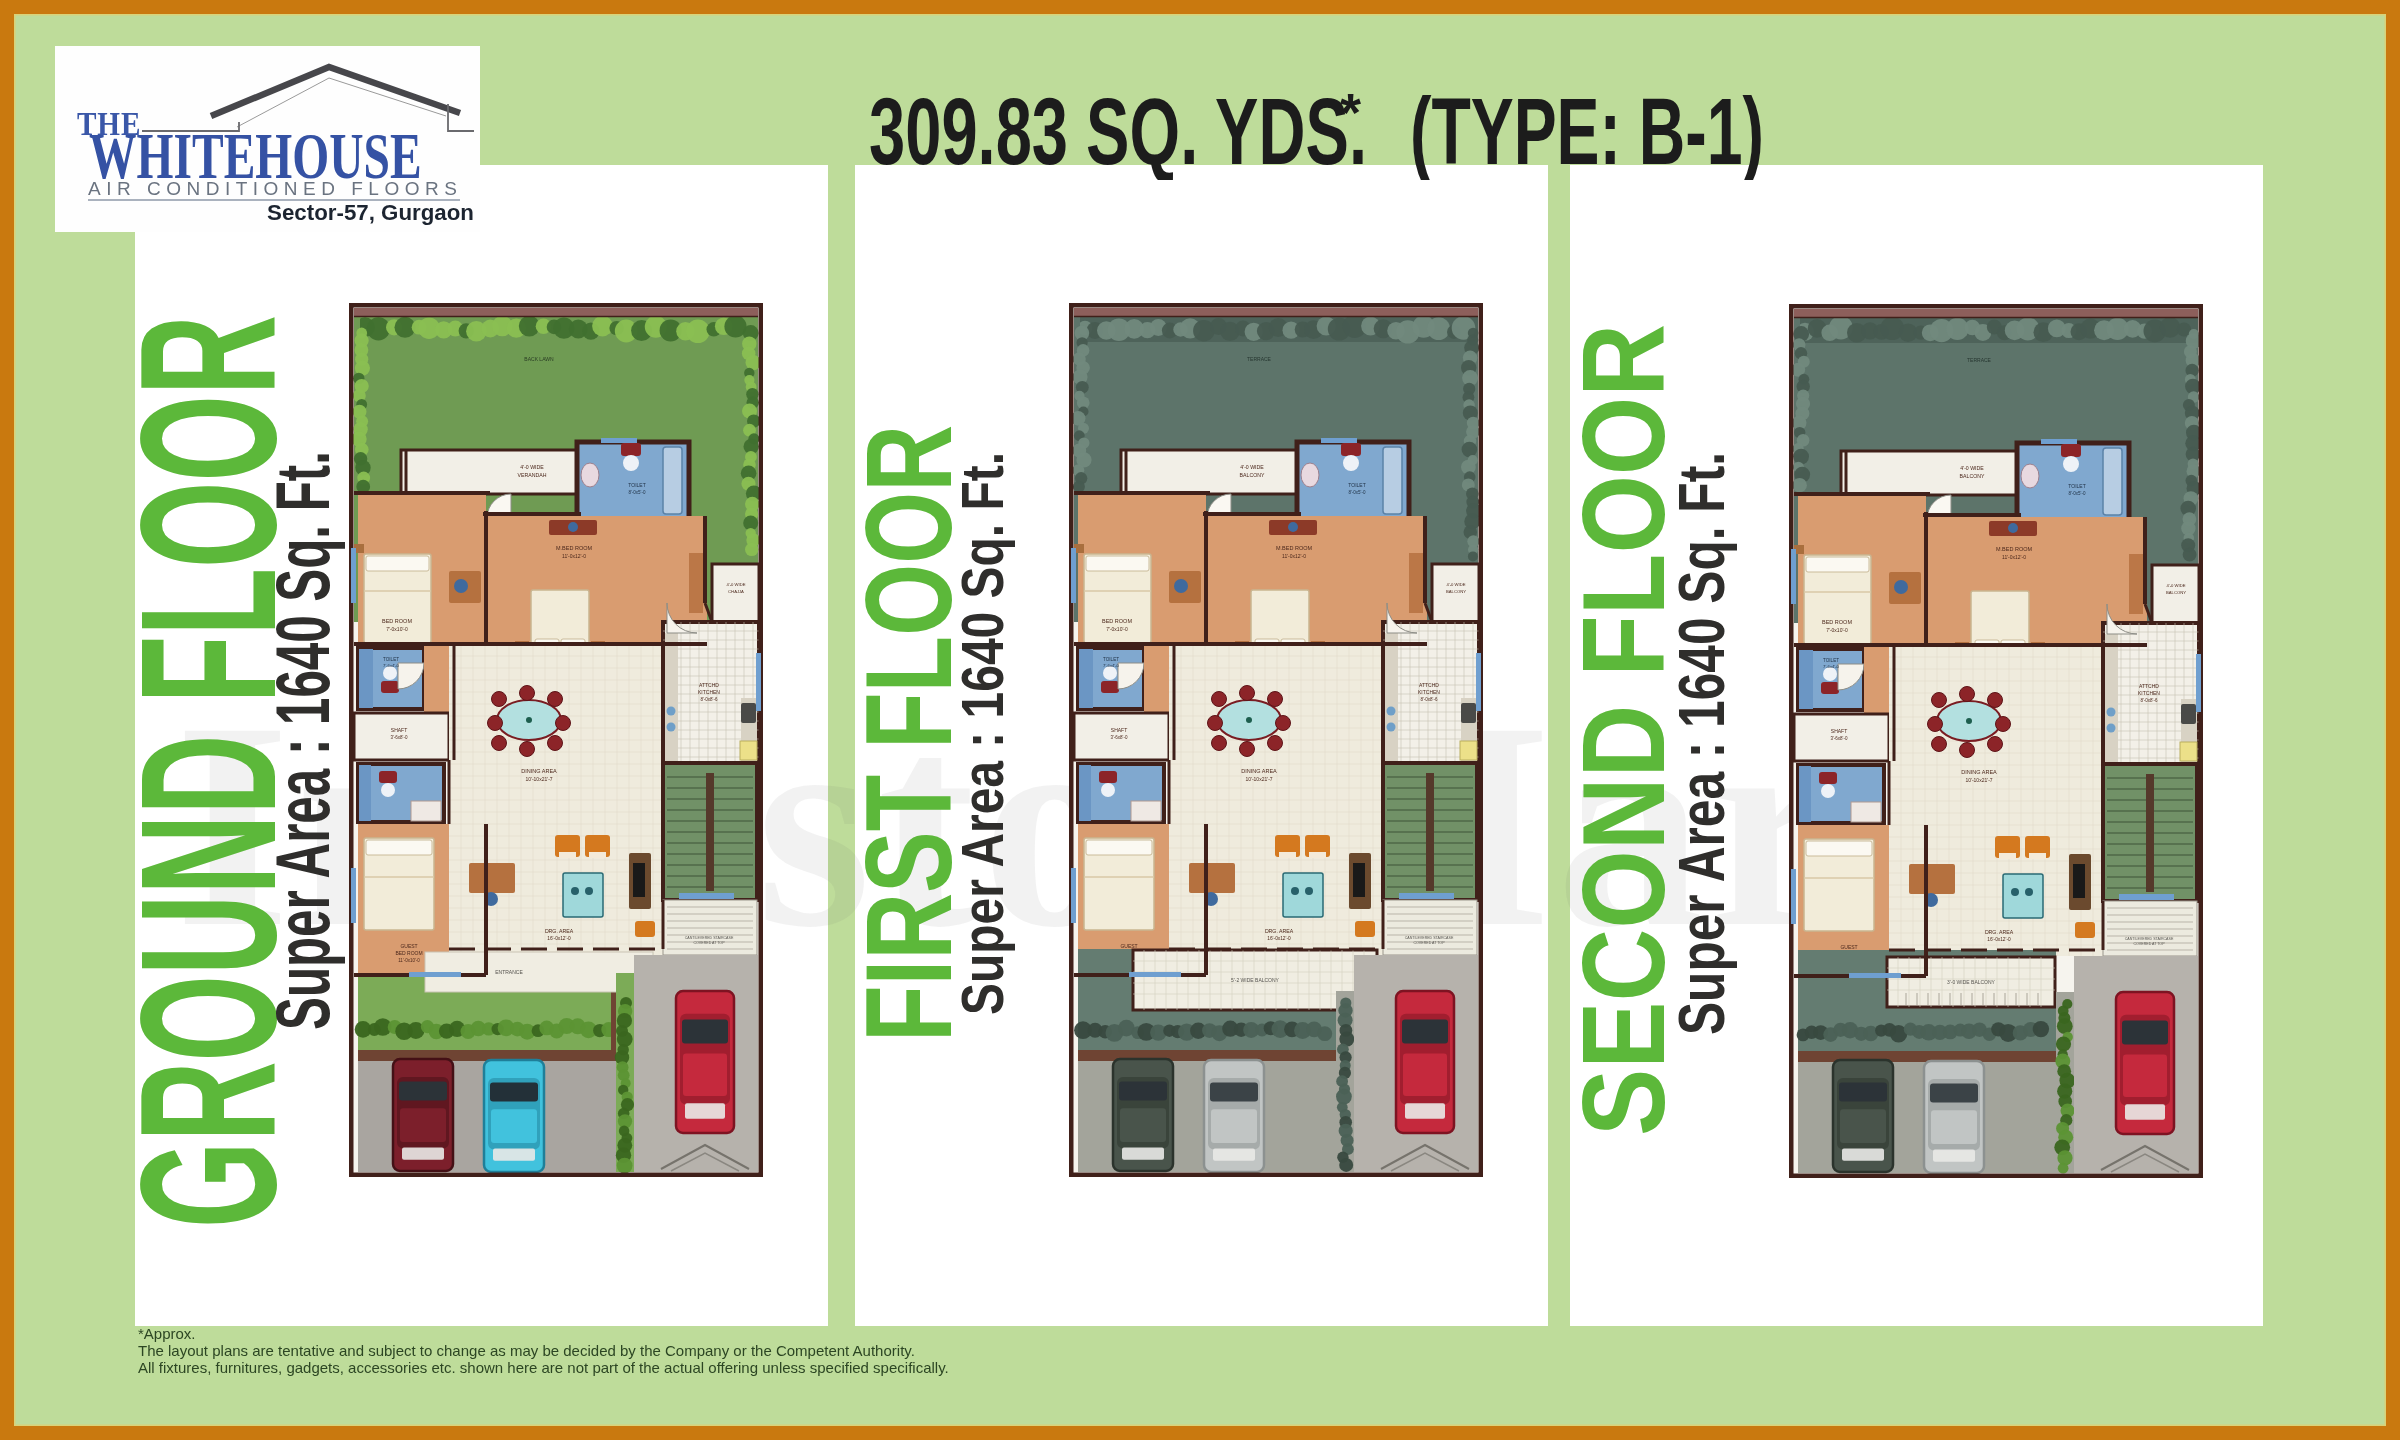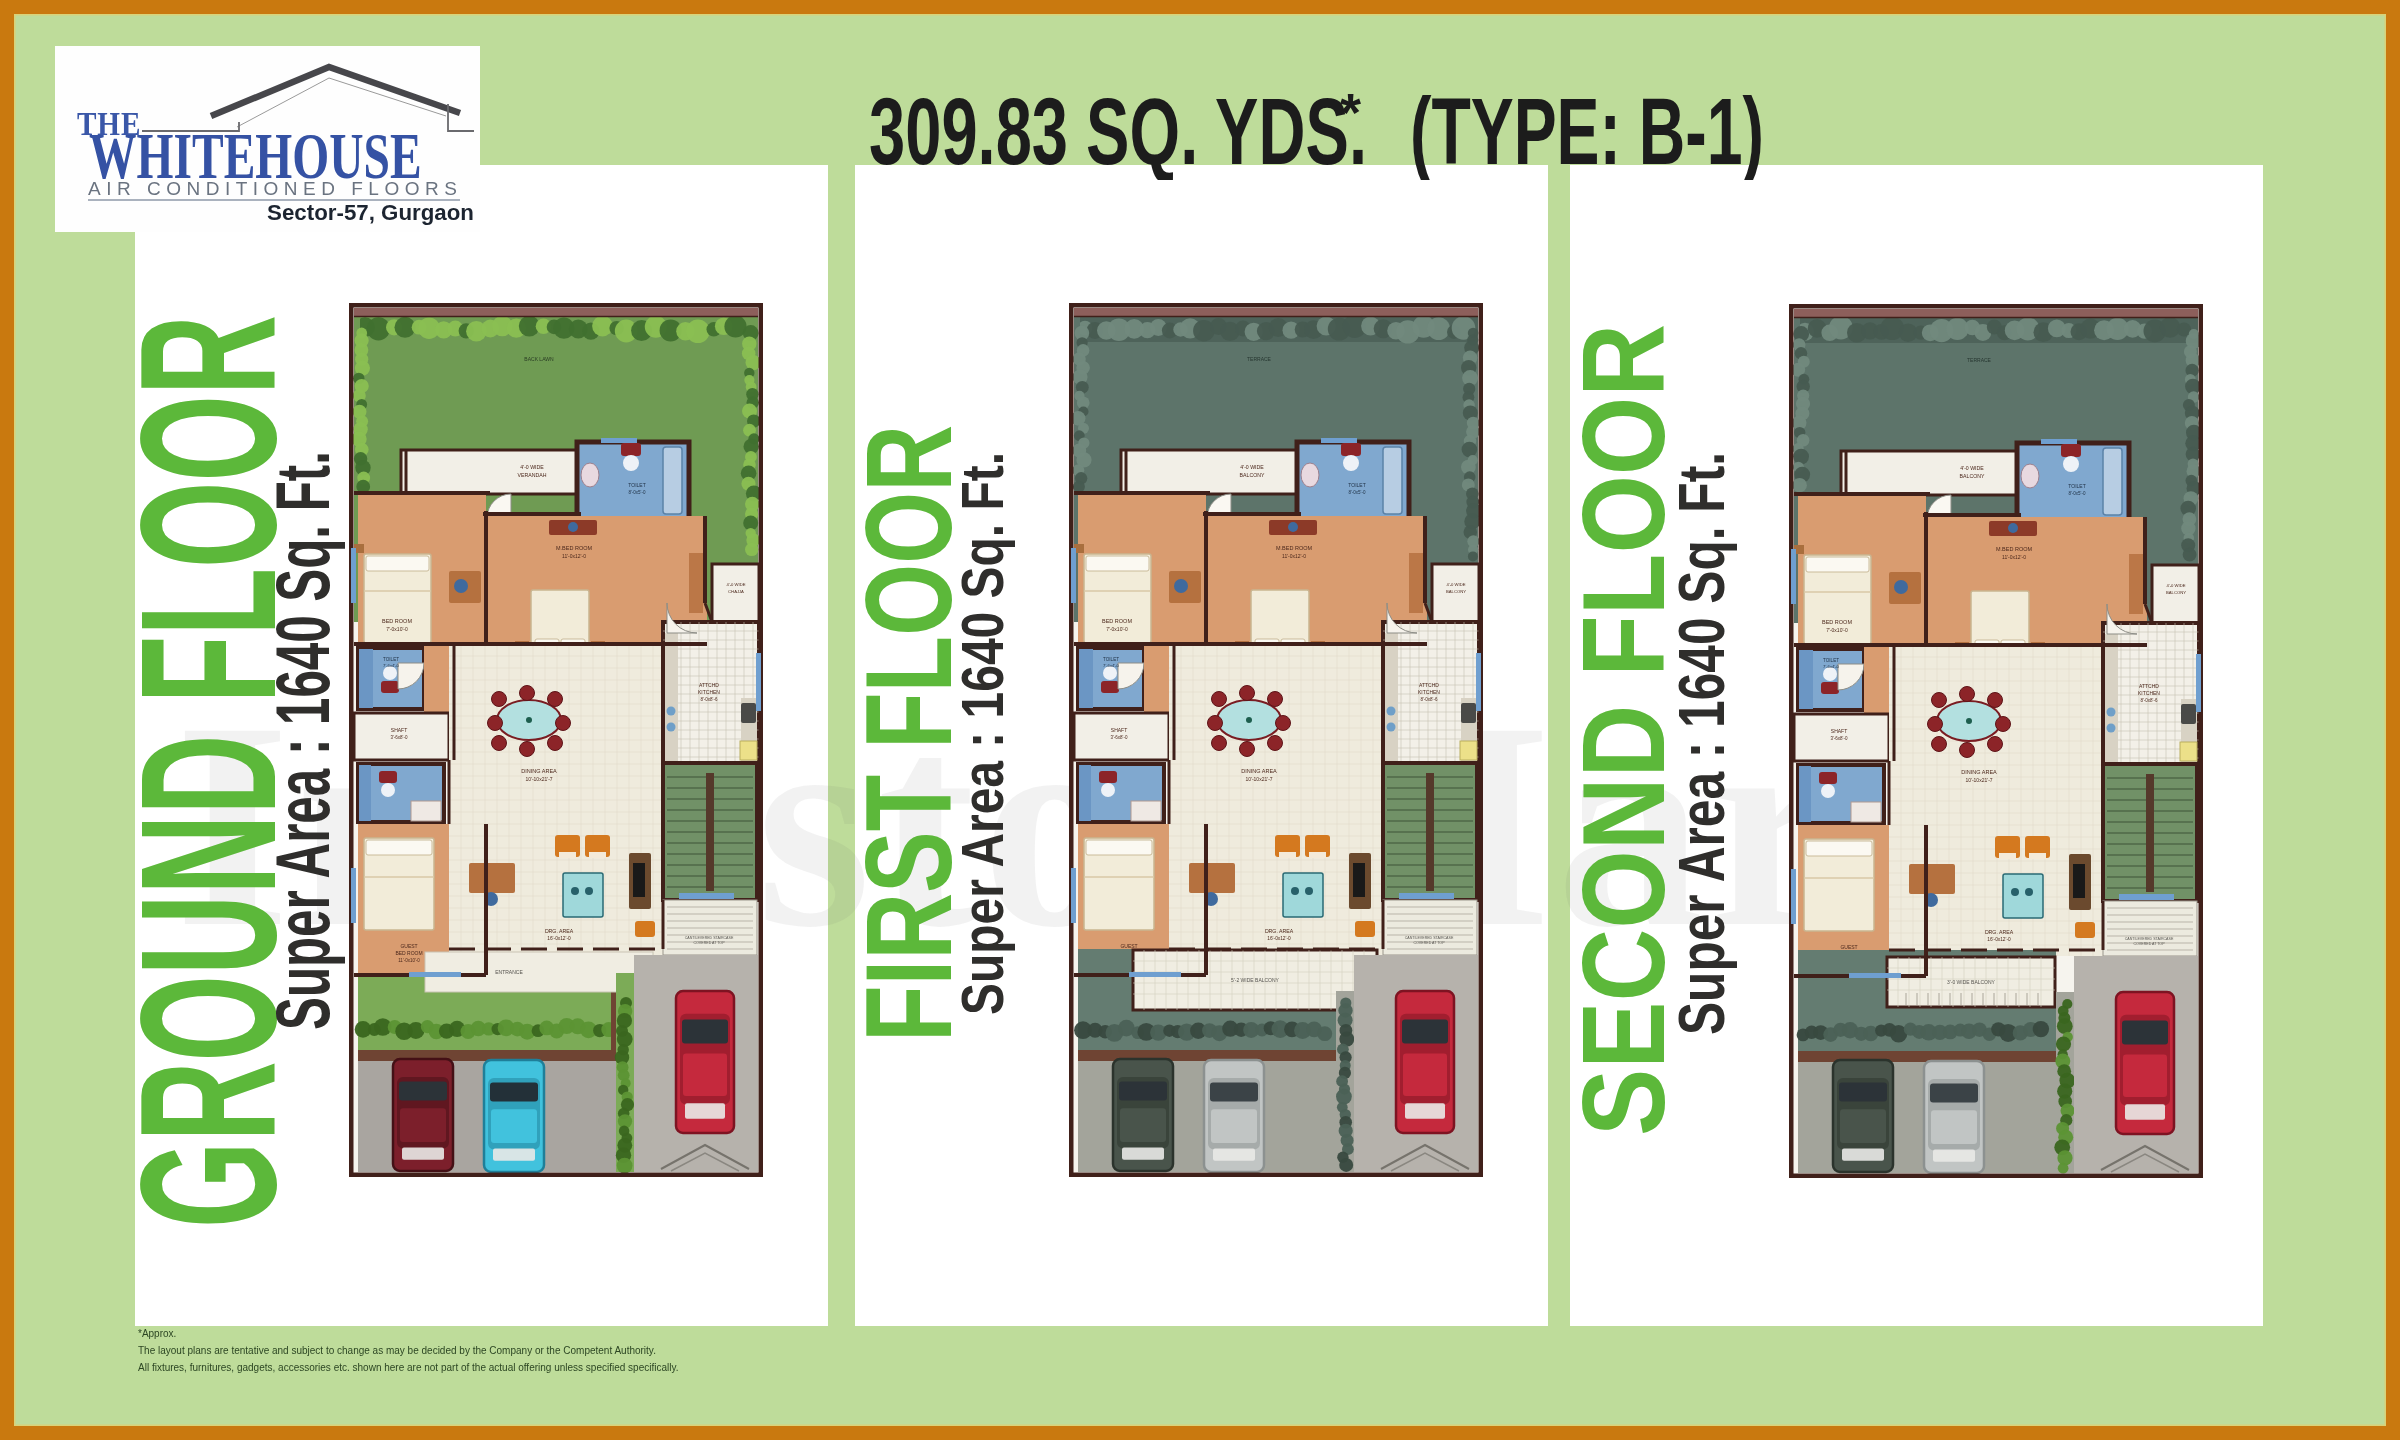--- a/index.html
+++ b/index.html
@@ -1198,12 +1198,12 @@
     <line x1="5" y1="672" x2="137" y2="672" stroke="#40201a" stroke-width="4"></line>
     <line x1="314" y1="341" x2="314" y2="460" stroke="#40201a" stroke-width="4"></line>
     <line x1="314" y1="597" x2="314" y2="646" stroke="#40201a" stroke-width="3"></line>
     <line x1="100" y1="646" x2="314" y2="646" stroke="#40201a" stroke-width="3" stroke-dasharray="26 10"></line>
     <rect x="2" y="245" width="5" height="55" fill="#6f9fd0"></rect>
     <rect x="2" y="565" width="5" height="55" fill="#6f9fd0"></rect>
     <rect x="60" y="669" width="52" height="5" fill="#6f9fd0"></rect>
     <rect x="407" y="350" width="5" height="58" fill="#6f9fd0"></rect>
     <path d="M318,300 A30,30 0 0 0 348,330 L318,330 Z" fill="#f6f3ec" stroke="#8d8d86" stroke-width="1"></path>
   </svg>
-<div class="abs" style="left:138px;top:1325px;font-size:10px;line-height:17px;color:#2c4623;">*Approx.<br>The layout plans are tentative and subject to change as may be decided by the Company or the Competent Authority.<br>All fixtures, furnitures, gadgets, accessories etc. shown here are not part of the actual offering unless specified specifically.</div>
+<div class="abs" style="left:138px;top:1325px;font-size:15px;line-height:17px;color:#2c4623;">*Approx.<br>The layout plans are tentative and subject to change as may be decided by the Company or the Competent Authority.<br>All fixtures, furnitures, gadgets, accessories etc. shown here are not part of the actual offering unless specified specifically.</div>
 </body></html>

